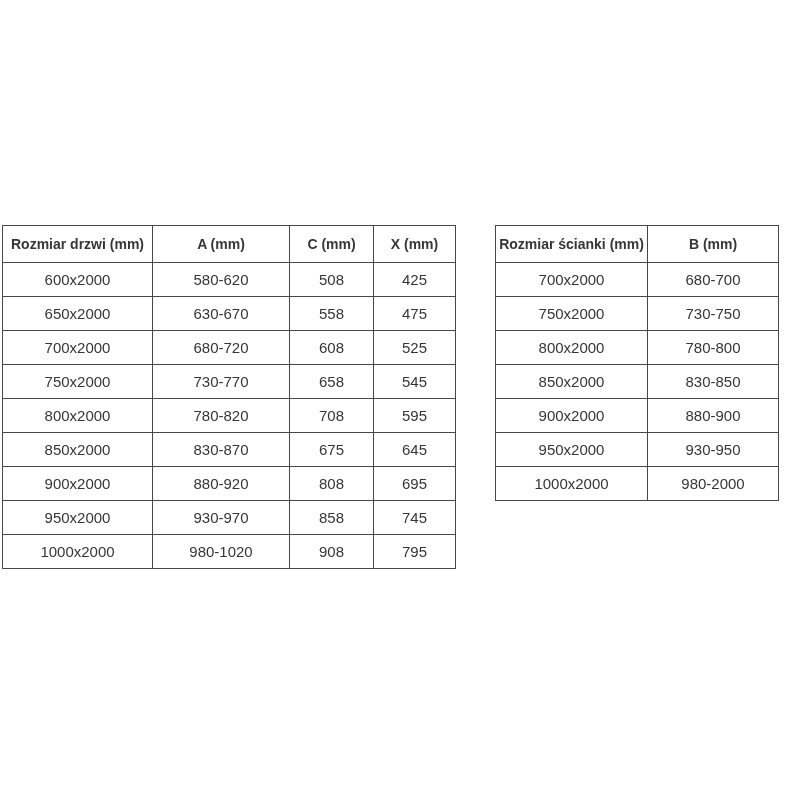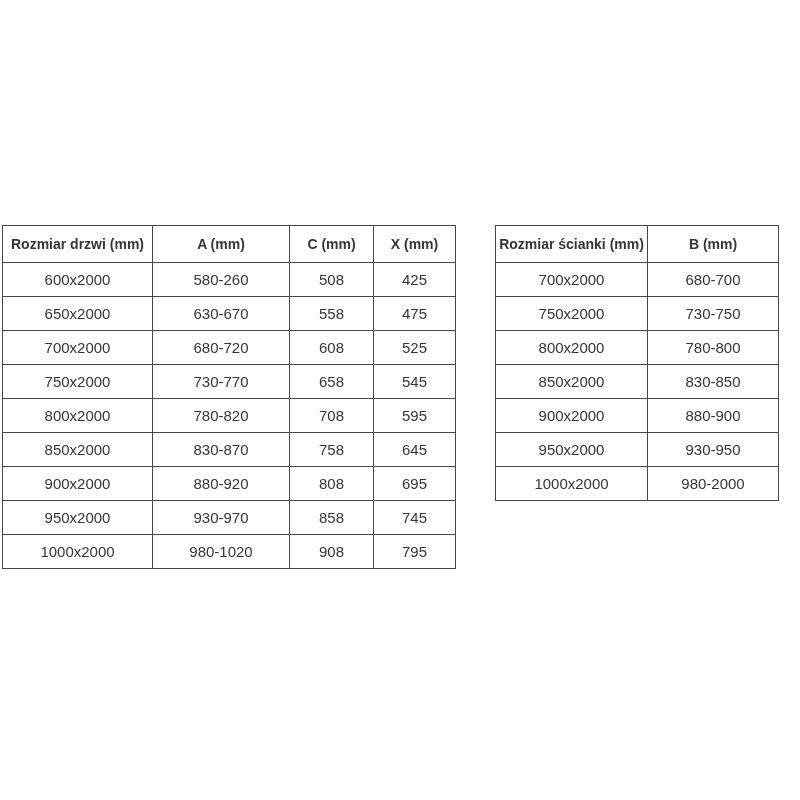--- a/index.html
+++ b/index.html
@@ -70,21 +70,21 @@
       <tr>
           <th>Rozmiar drzwi (mm)</th>
           <th>A (mm)</th>
           <th>C (mm)</th>
           <th>X (mm)</th>
         </tr>
     </thead>
     <tbody>
         <tr>
           <td>600x2000</td>
-          <td>580-260</td>
+          <td>580-620</td>
           <td>508</td>
           <td>425</td>
         </tr>
         <tr>
           <td>650x2000</td>
           <td>630-670</td>
           <td>558</td>
           <td>475</td>
         </tr>
         <tr>
@@ -101,21 +101,21 @@
         </tr>
         <tr>
           <td>800x2000</td>
           <td>780-820</td>
           <td>708</td>
           <td>595</td>
         </tr>
         <tr>
           <td>850x2000</td>
           <td>830-870</td>
-          <td>758</td>
+          <td>675</td>
           <td>645</td>
         </tr>
         <tr>
           <td>900x2000</td>
           <td>880-920</td>
           <td>808</td>
           <td>695</td>
         </tr>
         <tr>
           <td>950x2000</td>

